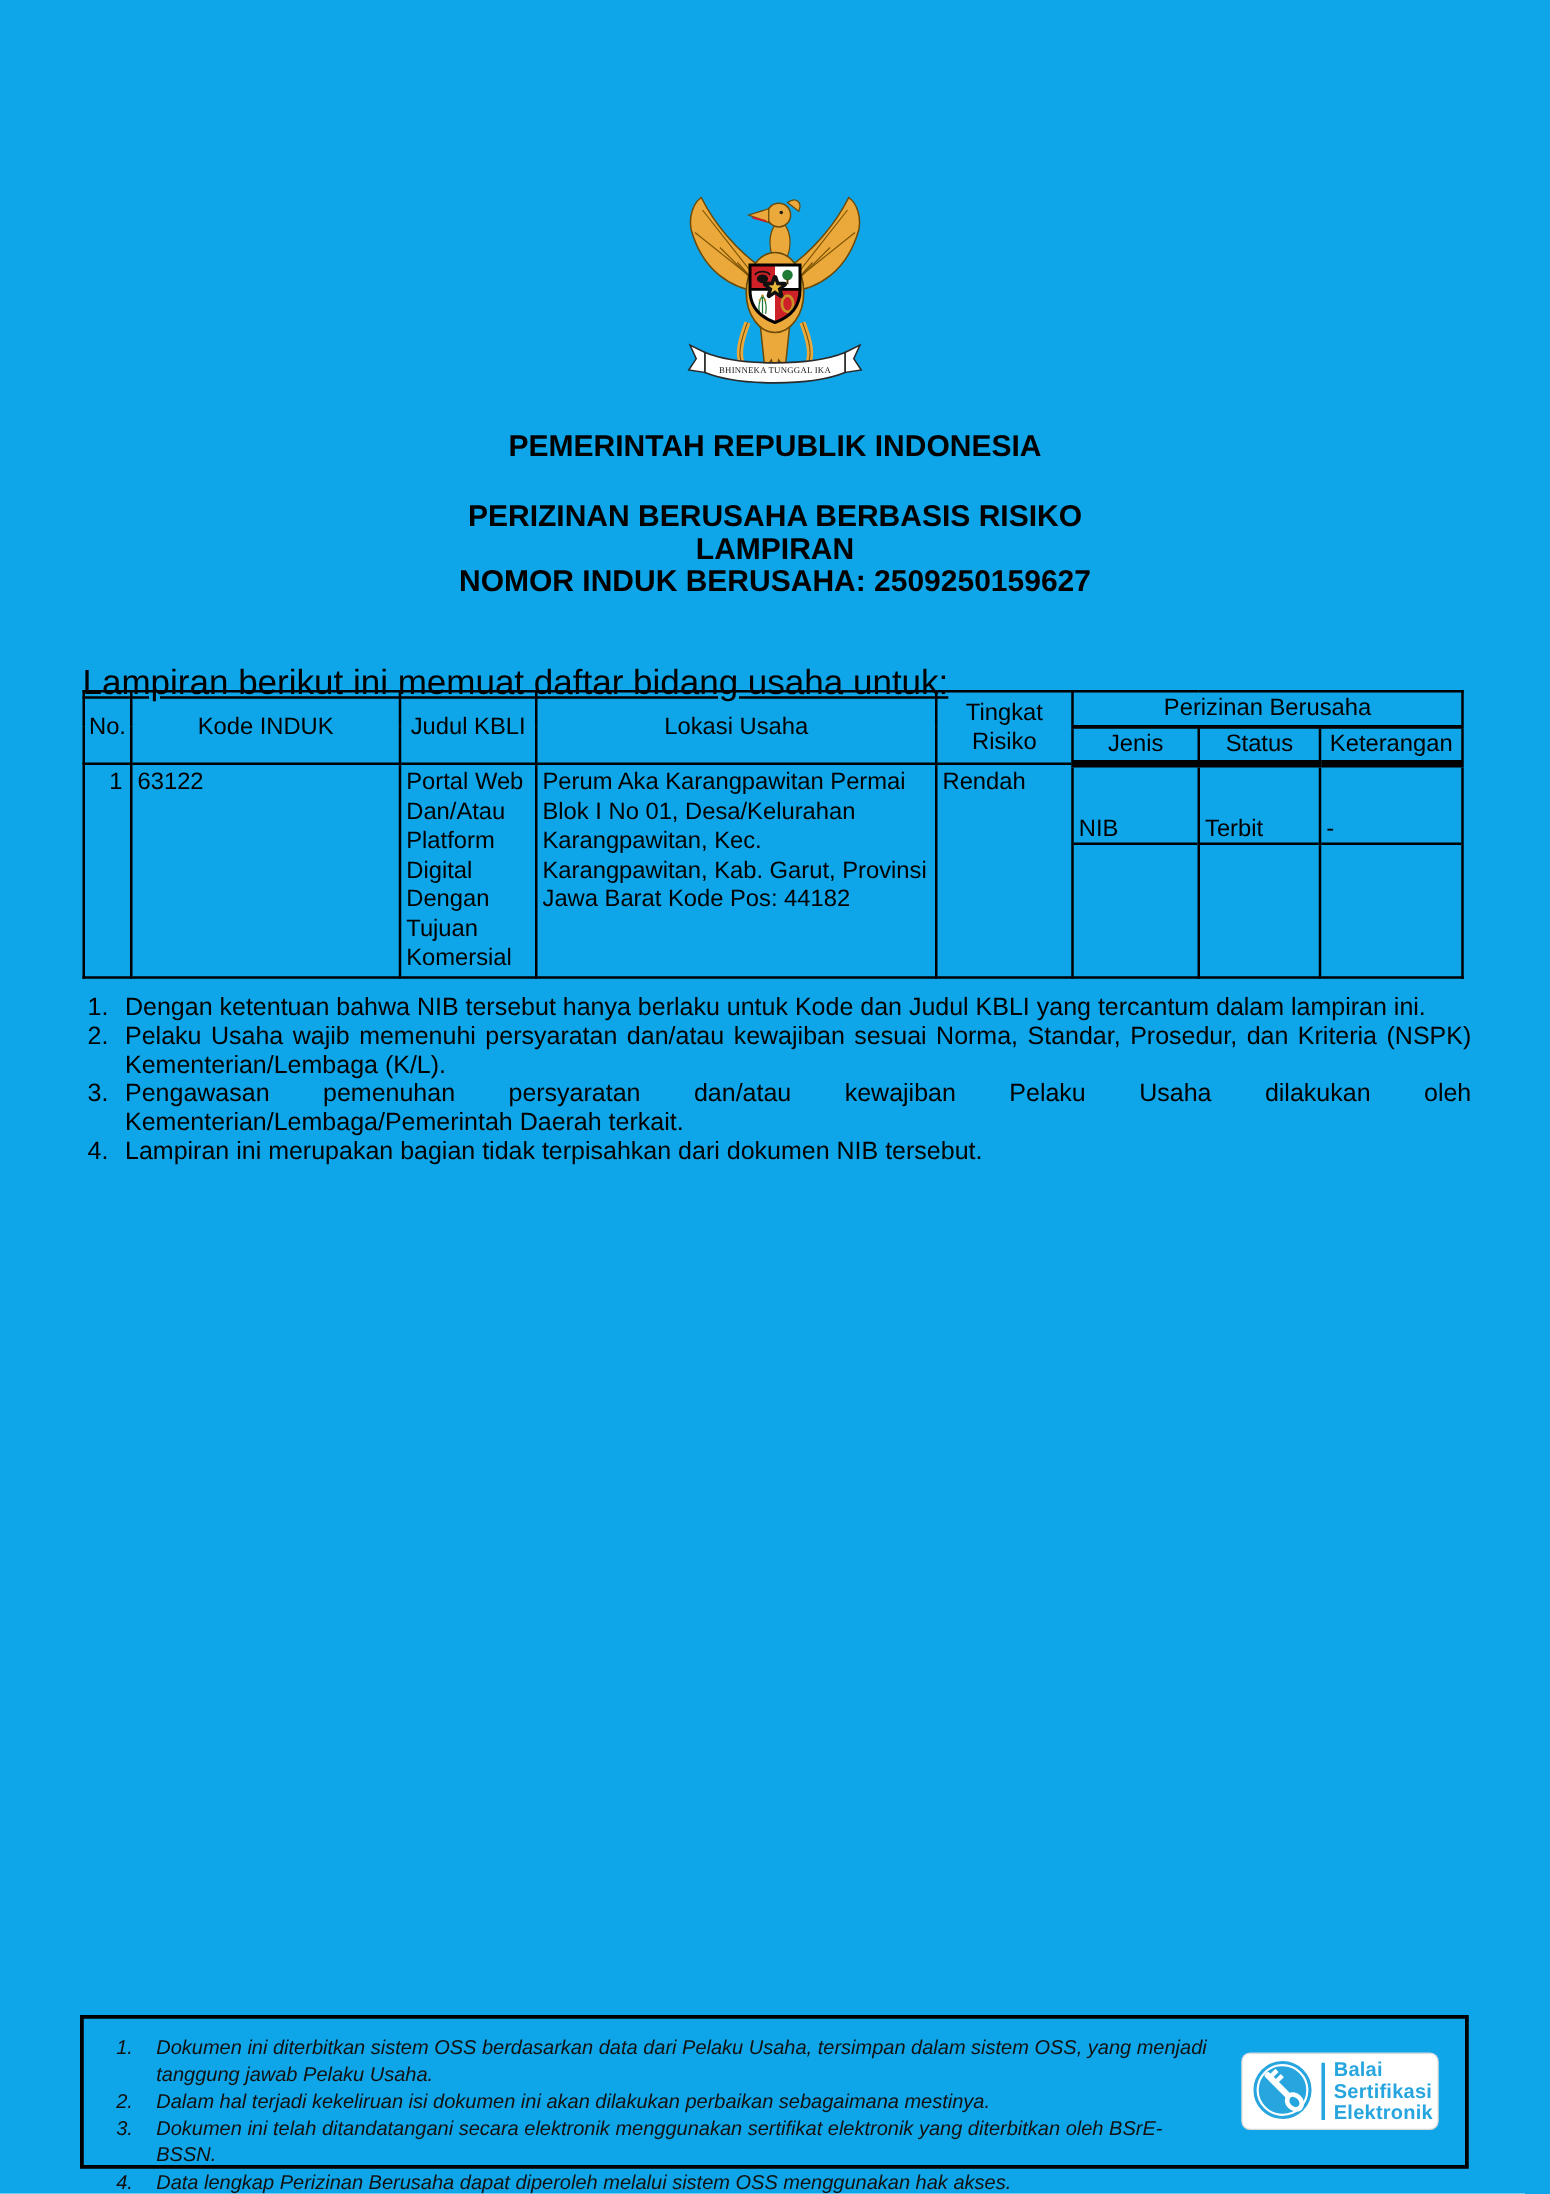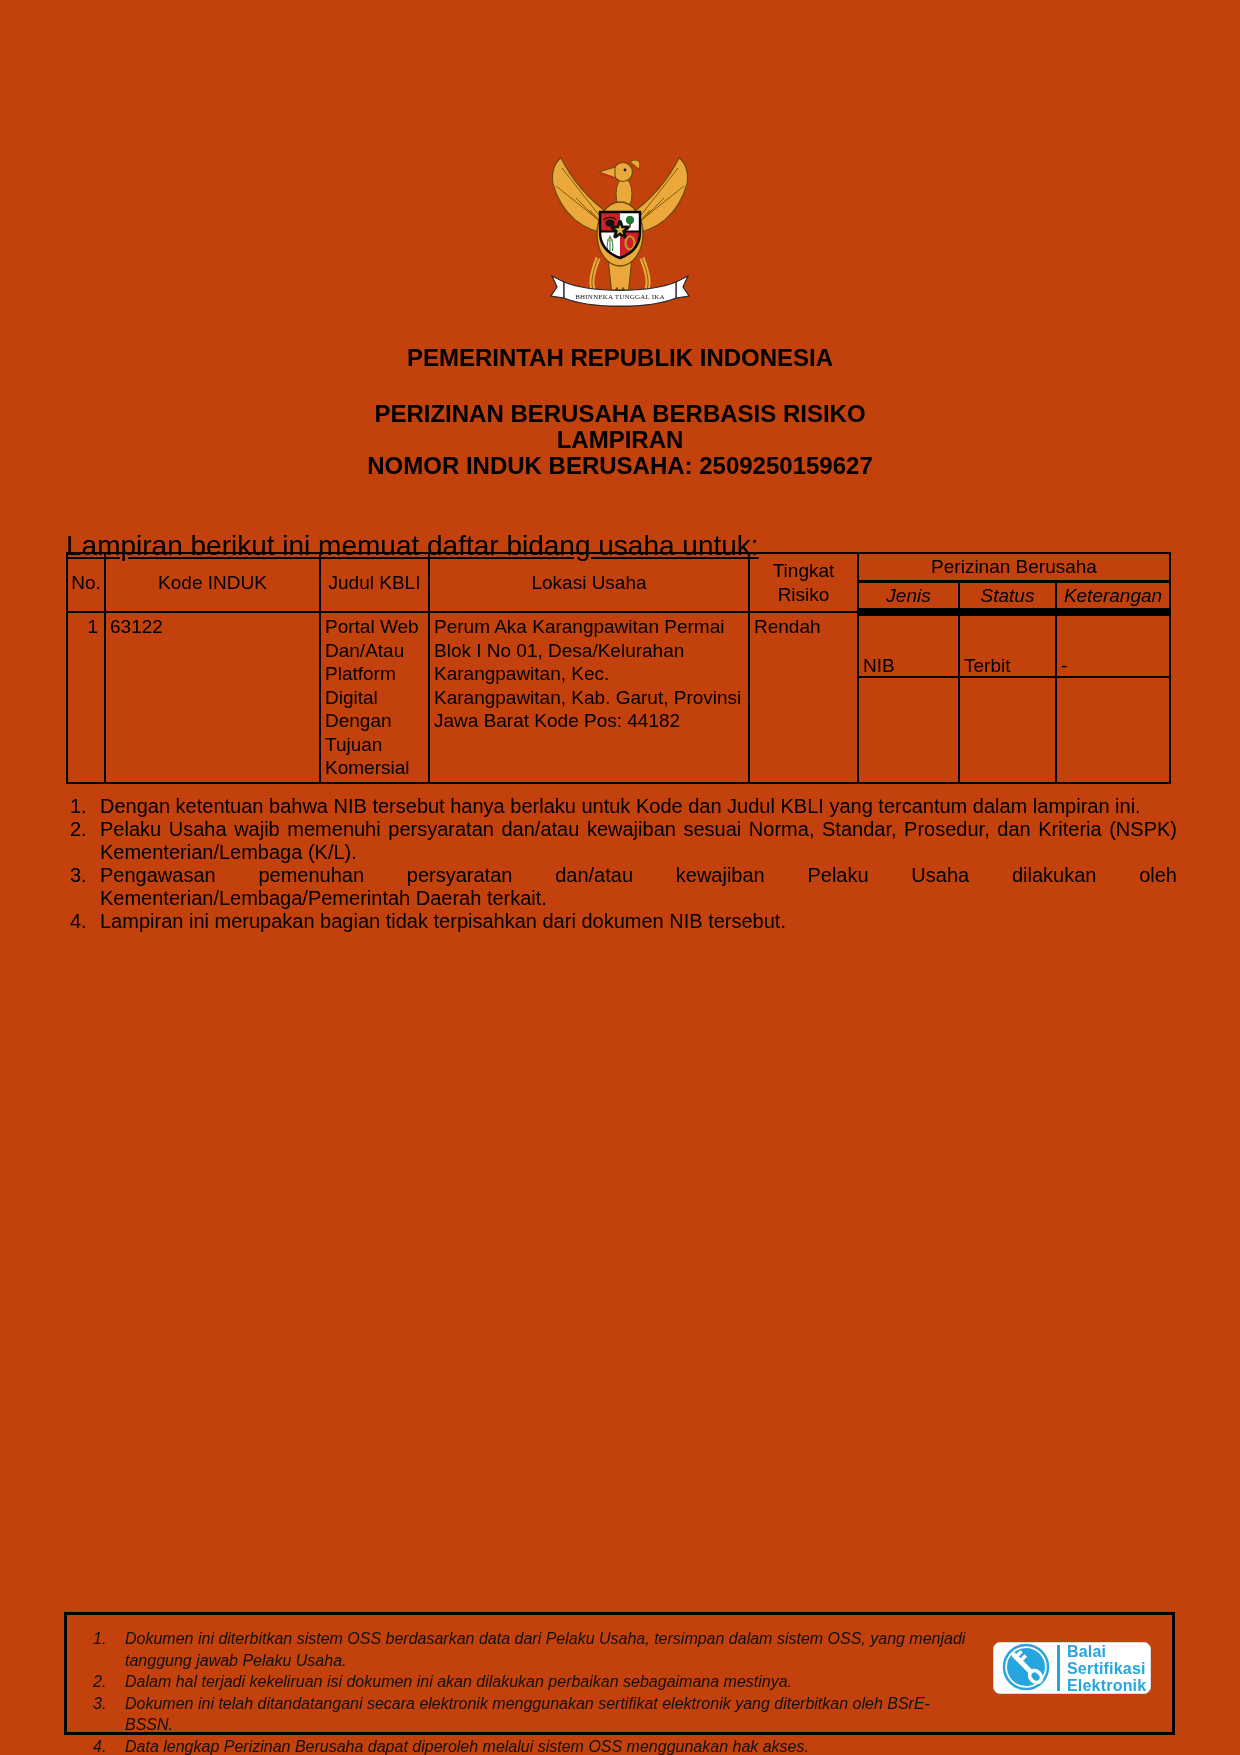--- a/index.html
+++ b/index.html
@@ -1,37 +1,37 @@
 <!DOCTYPE html>
 <html><head>
 <meta charset="utf-8">
 <style>
   * { margin:0; padding:0; box-sizing:border-box; }
   html,body { background:#ffffff; }
   .page {
-    position:relative; width:1240px; height:1755px; background:#c2410c;
+    position:relative; width:1240px; height:1755px; background:#0ea5e9;
     font-family:"Liberation Sans", sans-serif; color:#000;
     overflow:hidden;
   }
   .emblem { position:absolute; left:546px; top:146px; width:148px; height:168px; }
   .h-center { position:absolute; left:0; width:1240px; text-align:center; font-weight:bold; }
   .h1 { top:344px; font-size:24px; }
   .h2 { top:400px; font-size:24px; }
   .h3 { top:426px; font-size:24px; }
   .h4 { top:452px; font-size:24px; }
   .intro { position:absolute; left:66px; top:530px; font-size:28px;text-decoration:underline; }
 
   table.doc-table {
     position:absolute; left:66px; top:552px;
     border-collapse:collapse; table-layout:fixed; width:1103px;
     font-size:19px; line-height:23.5px;
   }
   .doc-table th, .doc-table td { border:2px solid #000; font-weight:normal; }
   .doc-table thead th { text-align:center; vertical-align:middle; padding:1px 3px; }
-  .doc-table thead tr.subhead th { border-bottom:8px solid #000000;font-style:italic; }
+  .doc-table thead tr.subhead th { border-bottom:6px solid #000000; }
   .doc-table thead th.span2 { border-bottom:3px solid #000;margin-left:36px; }
   .doc-table tbody td { vertical-align:top; padding:2px 4px; height:161px; }
   .doc-table tbody td.c-no { text-align:right; padding-right:6px; }
   .doc-table tbody td.c-lic { padding:0; }
   .sub-cell { border-bottom:2px solid #000; height:26px; padding:2px 4px;margin-top:36px; }
 
   .notes { position:absolute; left:66px; top:795px; width:1111px; font-size:20px; line-height:23px; }
   .note { display:flex; }
   .note-num { flex:none; width:34px; padding-left:4px; }
   .note-text { flex:1; }
@@ -43,21 +43,21 @@
   }
   .footer-notes {
     position:absolute; left:20px; top:13px; width:880px;
     font-size:16px; line-height:21.5px; font-style:italic; color:#111;
   }
   .fnote { display:flex; }
   .fnote-num { flex:none; width:38px; padding-left:6px; }
   .fnote-text { flex:1; }
 
   .bsre-logo {
-    position:absolute; left:926px; top:27px; width:158px; height:52px;
+    position:absolute; left:926px; top:27px; width:158px; height:62px;
     background:#fff; border:1px solid #d9d9d9; border-radius:7px;
     display:flex; align-items:center; padding-left:6px;
   }
   .bsre-icon { flex:none; width:52px; height:52px; }
   .bsre-divider { flex:none; width:3px; height:46px; margin:0 7px 0 5px; }
   .bsre-text { font-weight:bold; font-size:16px; line-height:17px; letter-spacing:0.2px; }
 </style>
 </head>
 <body>
 

